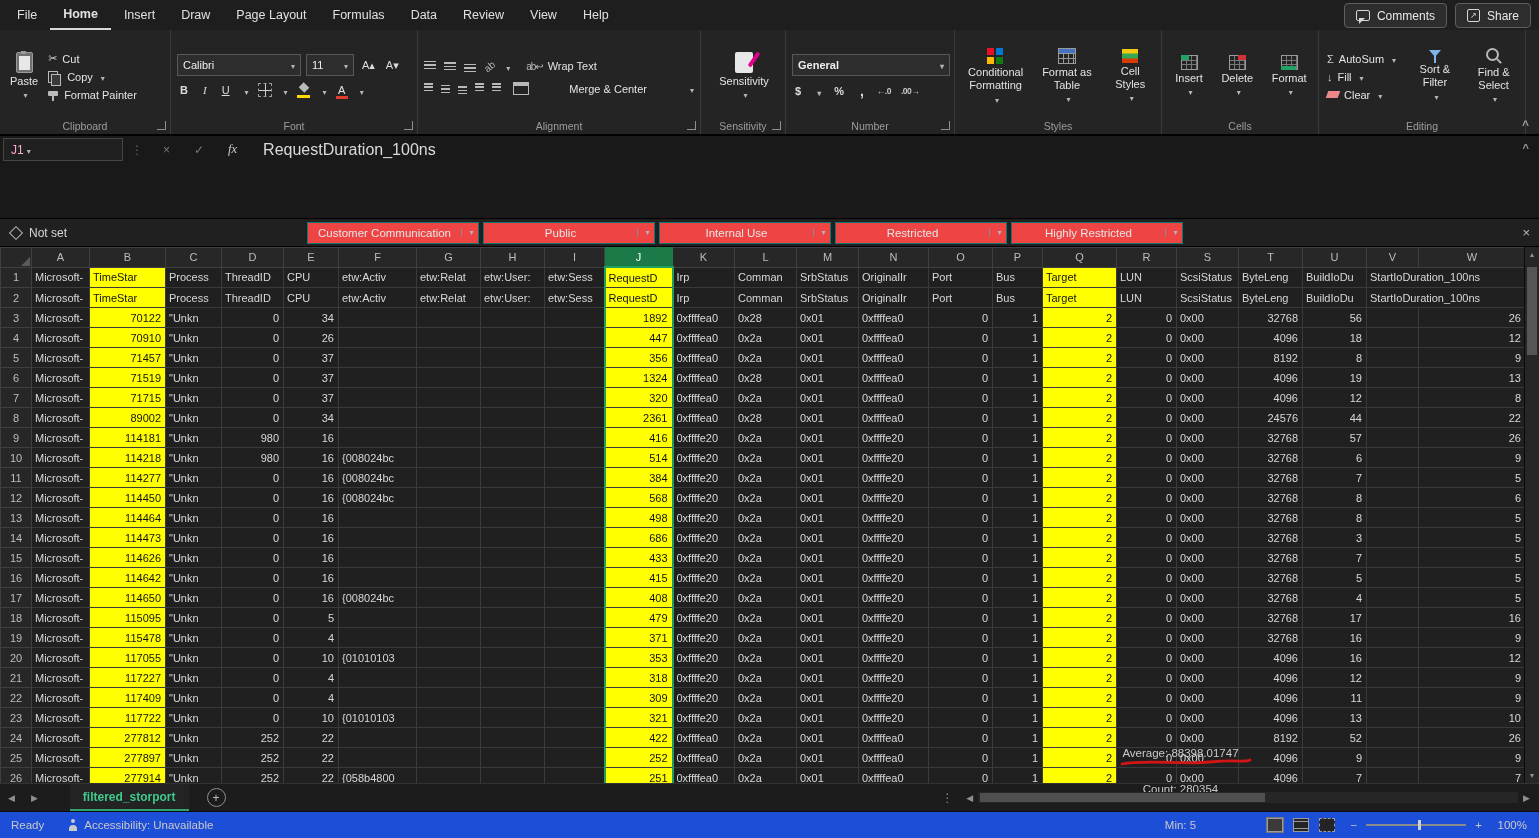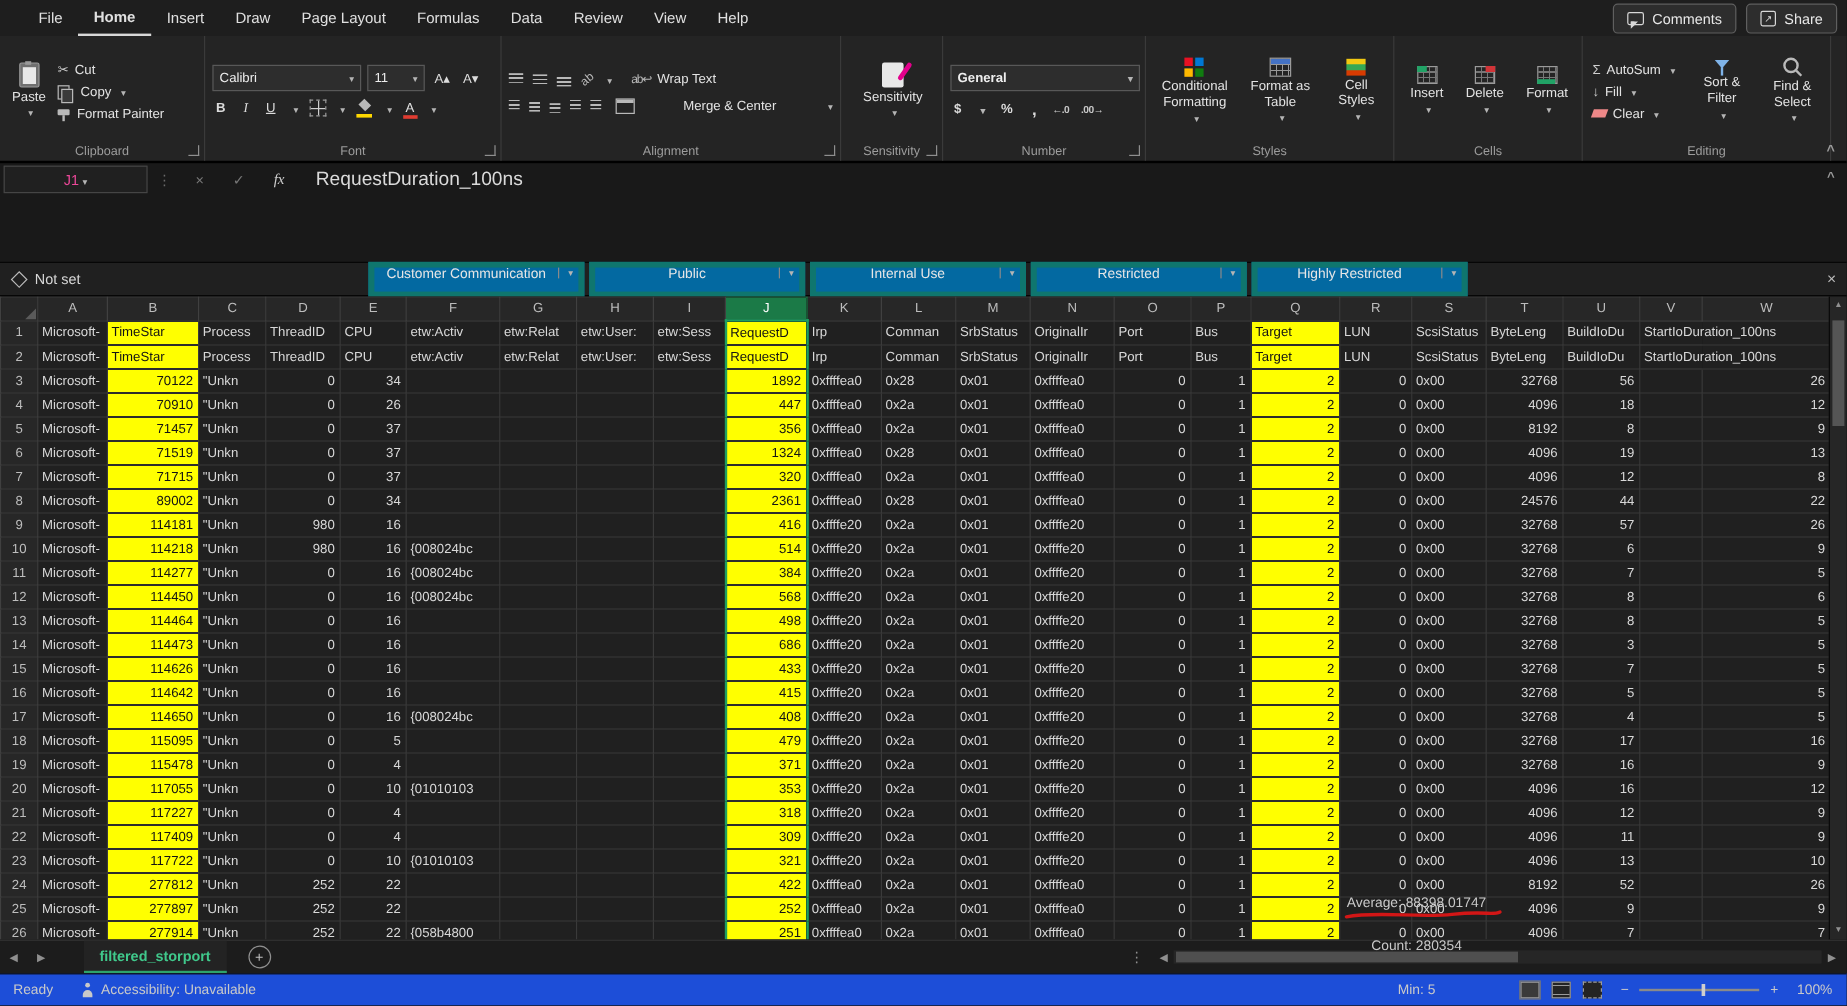--- a/index.html
+++ b/index.html
@@ -4,21 +4,21 @@
 <style>
   html,body{margin:0;padding:0;}
   body{width:1539px;height:838px;overflow:hidden;background:#161616;
        font-family:"Liberation Sans",sans-serif;display:flex;flex-direction:column;
        color:#dcdcdc;-webkit-font-smoothing:antialiased;}
   .drop::after{content:"▾";font-size:8px;color:#b5b5b5;margin-left:3px;}
   .gi{color:#cfcfcf;}
 
   
   .tabsrow{height:30px;background:#1e1e1e;display:flex;align-items:stretch;flex:none;position:relative;}
-  .rtabs{display:flex;padding-left:19px;}
+  .rtabs{display:flex;padding-left:4px;}
   .rtab{padding:0 13px;font-size:12.5px;color:#e0e0e0;display:flex;align-items:center;cursor:default;}
   .rtab.active{font-weight:bold;border-bottom:2px solid #d8d8d8;}
   .tr-buttons{position:absolute;right:8px;top:3px;display:flex;gap:8px;}
   .chrome-btn{height:23px;display:flex;align-items:center;gap:7px;padding:0 11px;border:1px solid #5f5f5f;
               border-radius:4px;background:#2d2d2d;font-size:12px;color:#e8e8e8;}
   .ic-bubble{width:12px;height:9px;border:1px solid #d8d8d8;border-radius:2px;position:relative;display:inline-block;}
   .ic-bubble::after{content:"";position:absolute;left:2px;bottom:-4px;width:0;height:0;
                     border:3px solid transparent;border-top-color:#d8d8d8;border-left-color:#d8d8d8;}
   .ic-sharebox{width:11px;height:11px;border:1px solid #d8d8d8;border-radius:2px;display:inline-flex;
                align-items:center;justify-content:center;font-size:8px;color:#d8d8d8;}
@@ -80,35 +80,35 @@
   .ic-funnel{width:0;height:0;border-left:6px solid transparent;border-right:6px solid transparent;border-top:7px solid #7fb3e8;position:relative;margin-bottom:6px;}
   .ic-funnel::after{content:"";position:absolute;left:-1px;top:-1px;width:2px;height:7px;background:#7fb3e8;}
   .ic-mag{width:9px;height:9px;border:2px solid #b9b9b9;border-radius:50%;position:relative;margin:0 3px 5px 0;}
   .ic-mag::after{content:"";position:absolute;width:6px;height:2px;background:#b9b9b9;transform:rotate(45deg);right:-5px;bottom:-3px;}
   .collapse-ribbon{position:absolute;right:10px;bottom:2px;color:#9a9a9a;font-size:12px;font-weight:bold;}
 
   
   .fbar{height:82px;background:#191919;border-top:1px solid #000;display:flex;flex-direction:column;flex:none;position:relative;}
   .fbar-top{height:27px;display:flex;align-items:center;}
   .namebox{width:104px;height:21px;margin-left:3px;border:1px solid #454545;background:#202020;
-           display:flex;align-items:center;justify-content:center;padding:0 7px;font-size:12px;color:#ec4899;}
+           display:flex;align-items:center;justify-content:flex-start;padding:0 7px;font-size:12px;color:#f9a8d4;}
   .vdots{color:#6a6a6a;padding:0 8px;font-size:12px;}
   .fx-controls{display:flex;gap:24px;padding:0 12px;align-items:center;}
   .fxgray{color:#777;font-size:12px;}
   .fxit{color:#cdcdcd;font-size:12.5px;font-style:italic;font-family:"Liberation Serif",serif;}
   .formula-text{font-size:16px;color:#dadada;padding-left:14px;}
   .fbar-collapse{position:absolute;right:10px;top:6px;color:#9a9a9a;font-size:11px;font-weight:bold;}
 
   
   .sensbar{height:27px;background:#202020;border-top:1px solid #000;border-bottom:1px solid #000;
            display:flex;align-items:center;flex:none;font-size:12px;}
   .sens-label{display:flex;align-items:center;gap:8px;margin-left:11px;color:#d8d8d8;}
   .ic-diamond{width:8px;height:8px;border:1px solid #bbb;transform:rotate(45deg);}
   .sens-group{display:flex;gap:4px;margin-left:240px;}
-  .sensbtn{width:170px;height:20px;border:5px solid #0f766e;display:flex;align-items:flex-start;background:#0369a1;color:#e6e6e6;font-size:11.5px;}
+  .sensbtn{width:170px;height:20px;border:1px solid #0f766e;display:flex;align-items:center;background:#ef4444;color:#e6e6e6;font-size:11.5px;}
   .slab{flex:1;display:flex;align-items:center;justify-content:center;overflow:hidden;white-space:nowrap;}
   .scar{width:16px;border-left:1px solid #8a8a8a;display:flex;align-items:center;justify-content:center;}
   .sens-close{margin-left:auto;margin-right:9px;color:#bbb;font-size:13px;}
 
   
   .sheet{flex:1;display:flex;background:#191919;overflow:hidden;}
   .gridwrap{width:1525px;overflow:hidden;}
   table.sheet-table{border-collapse:collapse;table-layout:fixed;width:1525px;font-size:11px;}
   .sheet-table th,.sheet-table td{height:19px;padding:0 3px;overflow:hidden;white-space:nowrap;
       border:1px solid #3a3a3a;font-weight:normal;}

